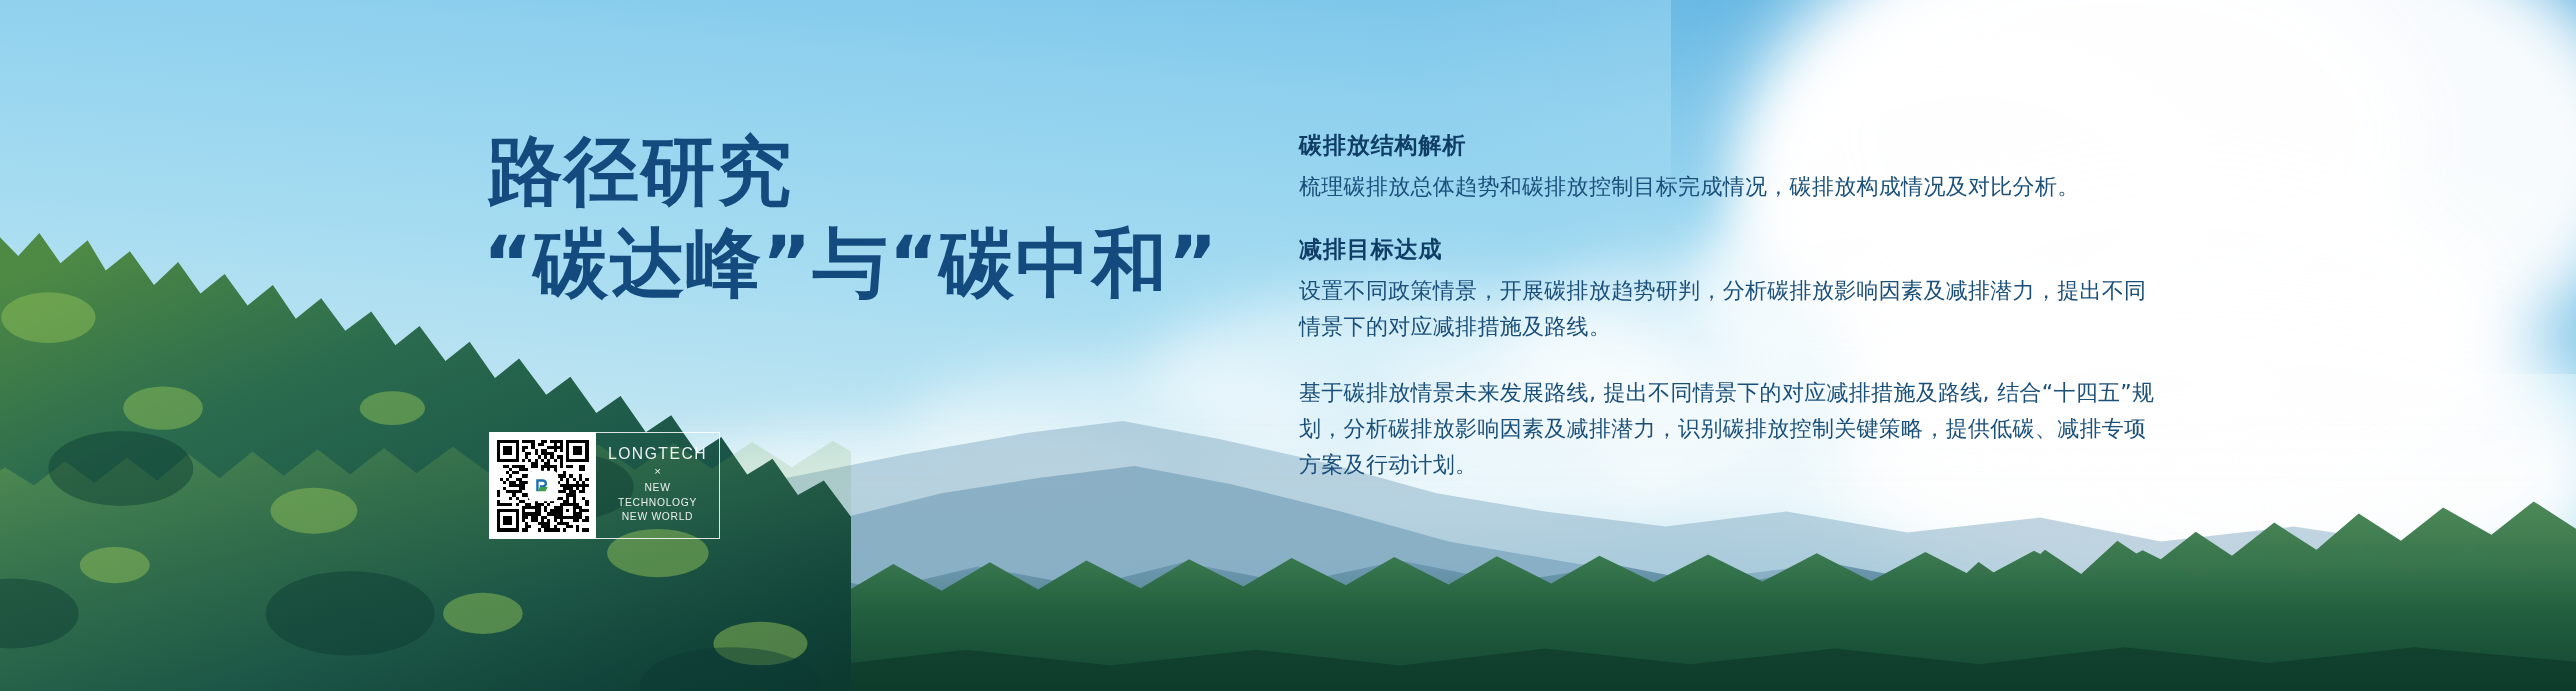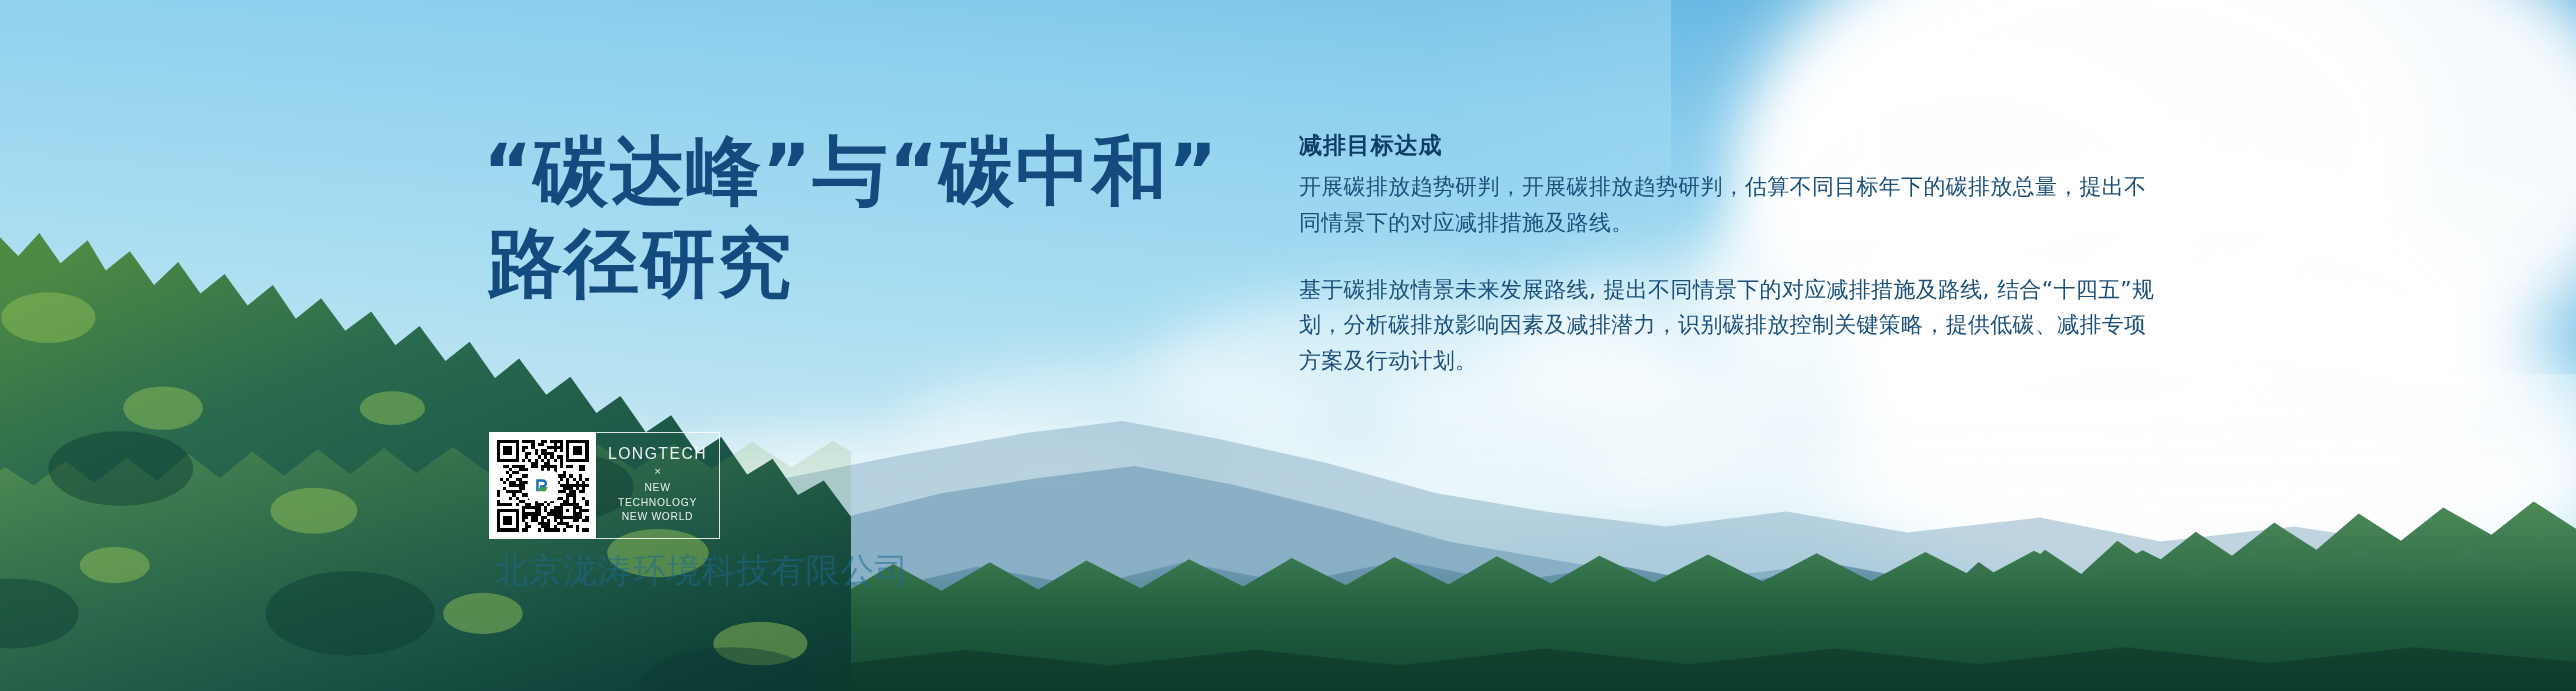--- a/index.html
+++ b/index.html
@@ -353,22 +353,22 @@
         <ellipse cx="240" cy="400" rx="120" ry="62"></ellipse>
         <ellipse cx="620" cy="640" rx="140" ry="70"></ellipse>
         <ellipse cx="980" cy="430" rx="110" ry="56"></ellipse>
         <ellipse cx="1250" cy="760" rx="150" ry="64"></ellipse>
         <ellipse cx="60" cy="640" rx="110" ry="58"></ellipse>
       </g>
     </svg>
   </div>
 
   <div class="title-block">
+    <div class="title-line l2">路径研究</div>
     <div class="title-line l1">“碳达峰”与“碳中和”</div>
-    <div class="title-line l2">路径研究</div>
   </div>
 
   <div class="qr-card">
     <div class="qr-white">
       <div class="qr-grid" id="qrGrid">
         <i style="grid-area: 1 / 1;"></i>
           <i style="grid-area: 1 / 2;"></i>
           <i style="grid-area: 1 / 3;"></i>
           <i style="grid-area: 1 / 4;"></i>
           <i style="grid-area: 1 / 5;"></i>
@@ -1219,29 +1219,32 @@
     <div class="qr-text">
       <div class="qr-brand">LONGTECH</div>
       <div class="qr-x">×</div>
       <div class="qr-tag">NEW</div>
       <div class="qr-tag">TECHNOLOGY</div>
       <div class="qr-tag">NEW WORLD</div>
     </div>
   </div>
 
   <div class="watermark">
-    <div class="wm-cn">北京泷涛环境科技有限公司</div>
   </div>
 
   <div class="sections">
 
+    <div class="section">
+      <div class="sec-head">碳排放结构解析</div>
+      <div class="sec-body">梳理碳排放总体趋势和碳排放控制目标完成情况，碳排放构成情况及对比分析。</div>
+    </div>
 
     <div class="section">
       <div class="sec-head">减排目标达成</div>
-      <div class="sec-body">开展碳排放趋势研判，开展碳排放趋势研判，估算不同目标年下的碳排放总量，提出不同情景下的对应减排措施及路线。</div>
+      <div class="sec-body">设置不同政策情景，开展碳排放趋势研判，分析碳排放影响因素及减排潜力，提出不同情景下的对应减排措施及路线。</div>
     </div>
 
     <div class="section">
       <div class="sec-body">基于碳排放情景未来发展路线, 提出不同情景下的对应减排措施及路线, 结合“十四五”规划，分析碳排放影响因素及减排潜力，识别碳排放控制关键策略，提供低碳、减排专项方案及行动计划。</div>
     </div>
 
   </div>
 
 </div>
 

